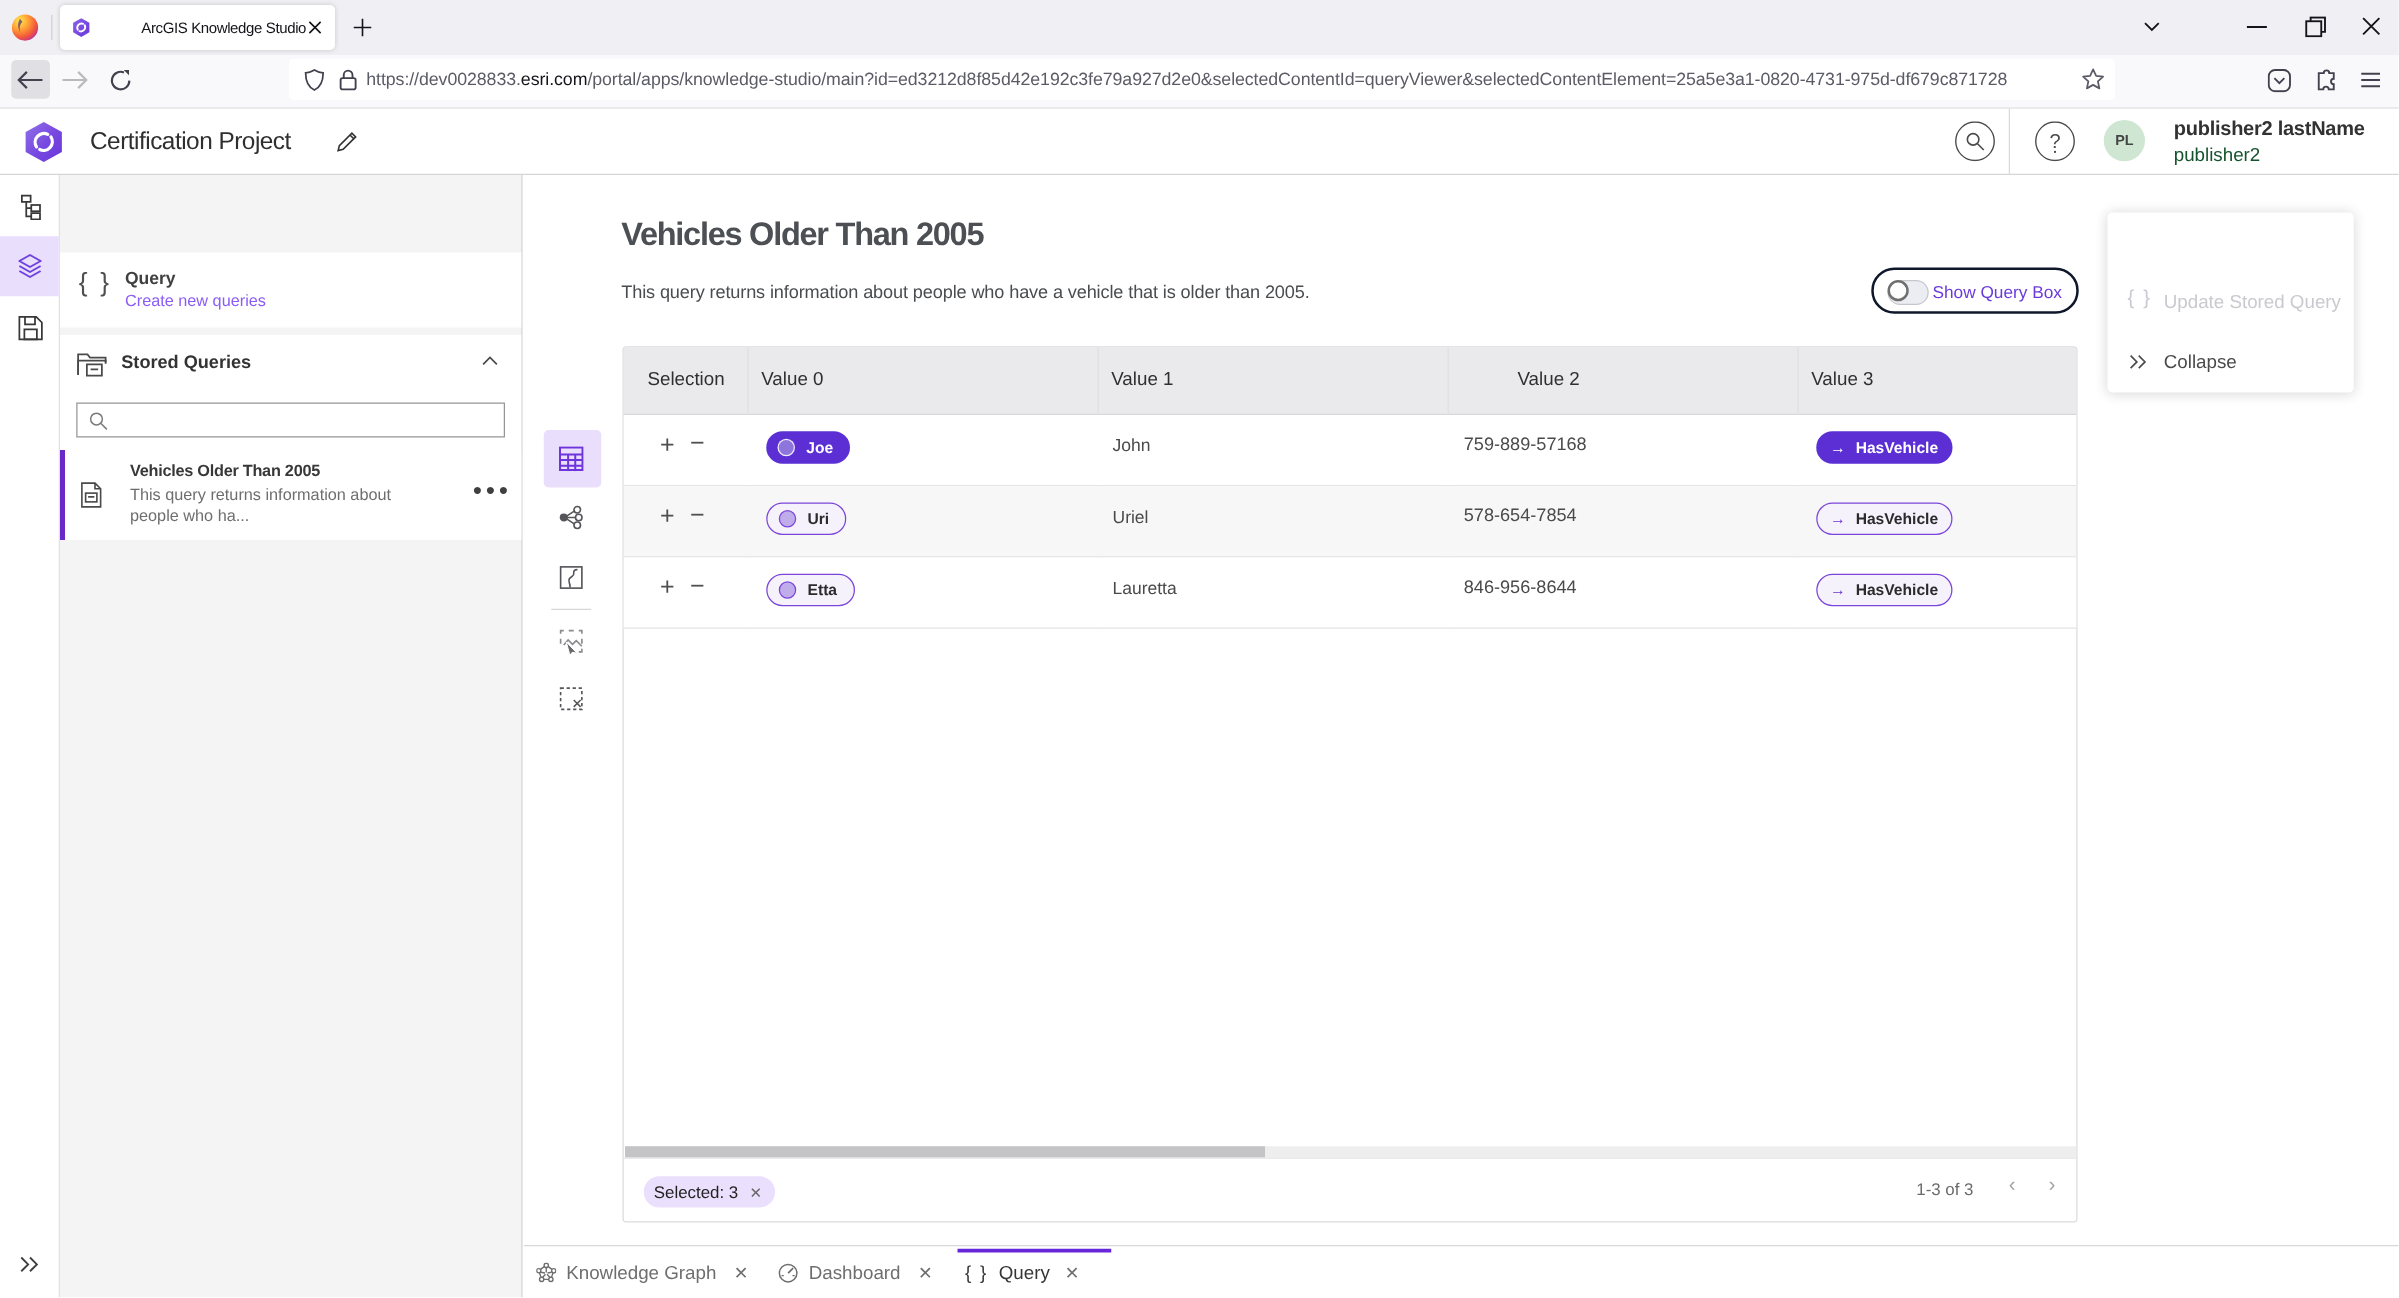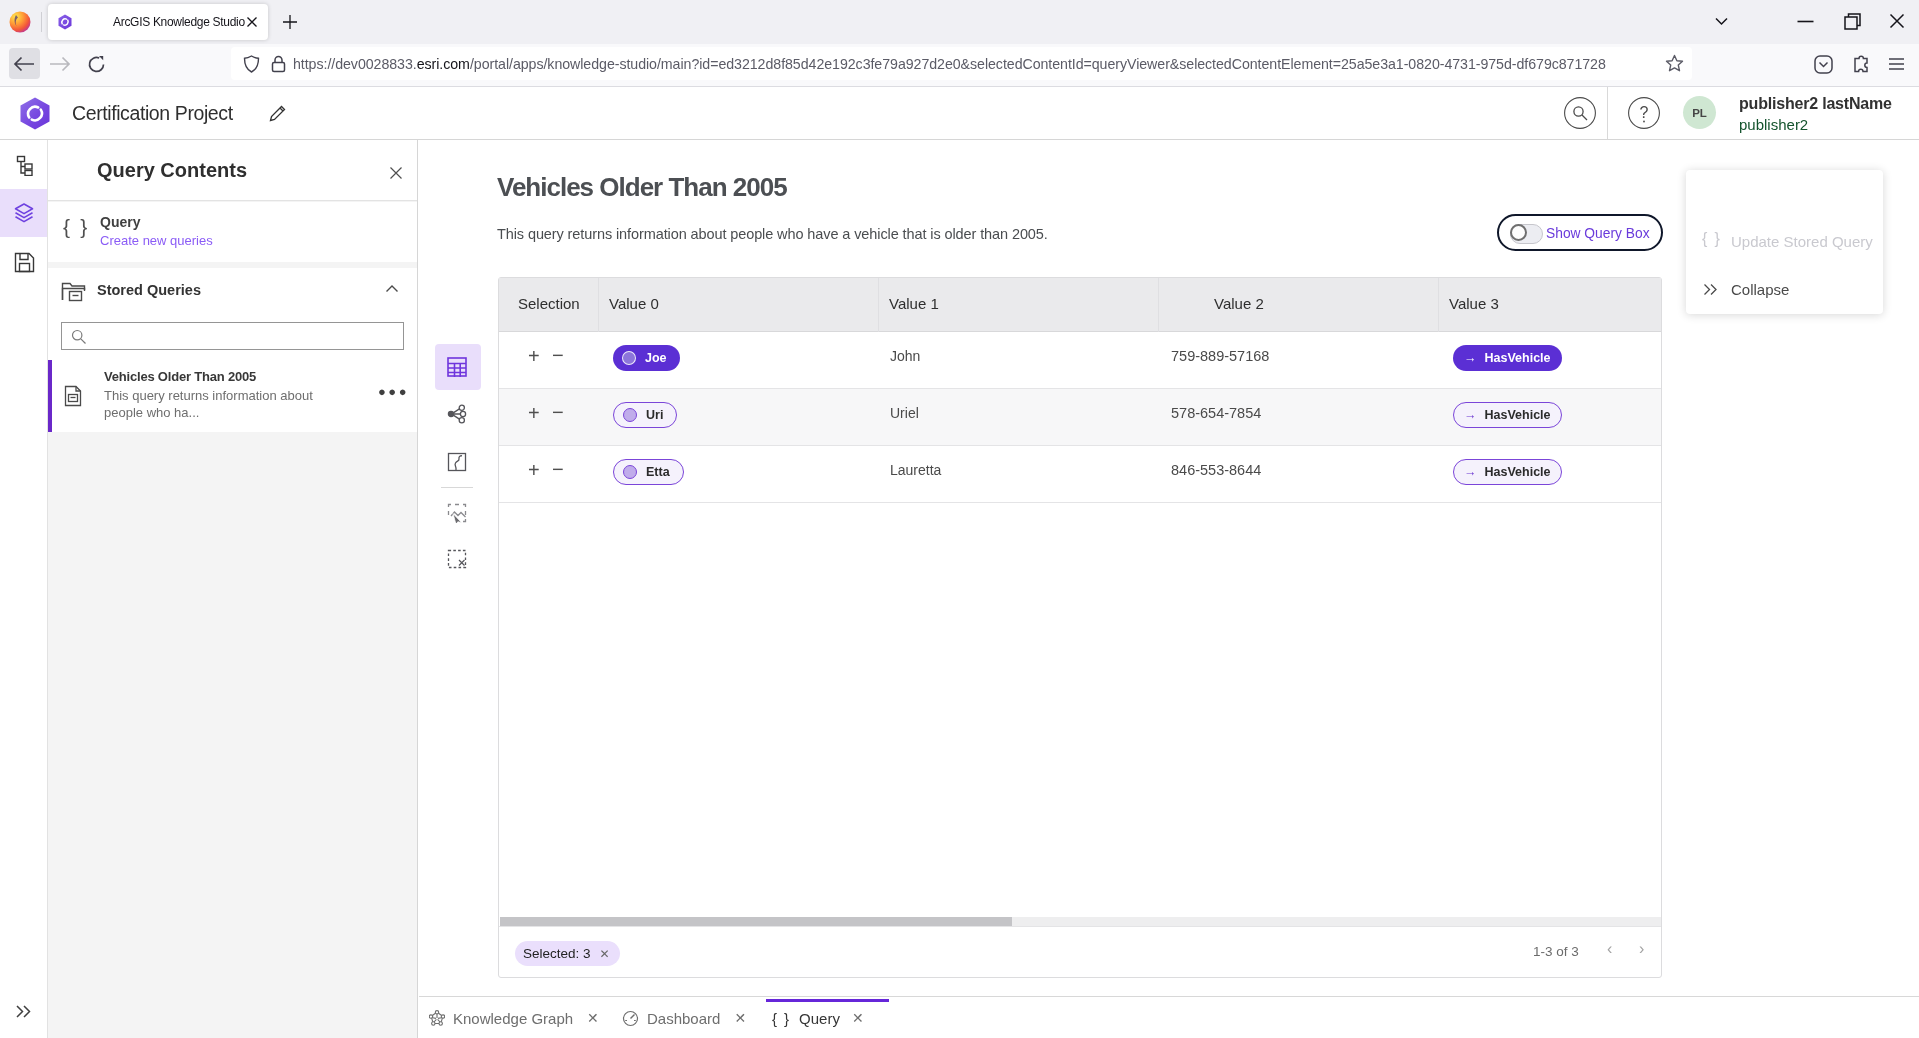--- a/index.html
+++ b/index.html
@@ -228,26 +228,20 @@
       <path d="M6 1.5 V7.5 H14 V1.5"></path>
       <rect x="5.5" y="11.5" width="10" height="8"></rect>
     </g>
   </svg>
   <svg style="position:absolute;left:15px;top:864px;" width="17" height="15" viewBox="0 0 17 15">
     <path d="M2 2 L7.5 7.5 L2 13 M9 2 L14.5 7.5 L9 13" fill="none" stroke="#3f3f3f" stroke-width="1.5"></path>
   </svg>
 </div>
 
 <div class="abs" id="panel">
-  <div class="pwhite" id="pheader">
-    <div class="t">Query Contents</div>
-    <svg style="position:absolute;left:341px;top:26px;" width="14" height="14" viewBox="0 0 14 14">
-      <path d="M1.5 1.5 L12.5 12.5 M12.5 1.5 L1.5 12.5" stroke="#4f4f4f" stroke-width="1.2"></path>
-    </svg>
-  </div>
   <div class="pwhite" id="queryitem">
     <div style="position:absolute;left:15px;top:13px;font-size:21px;color:#4f4f4f;letter-spacing:3px;">{ }</div>
     <div class="t1">Query</div>
     <div class="t2">Create new queries</div>
   </div>
   <div class="pwhite" id="stored">
     <svg style="position:absolute;left:13px;top:12px;" width="25" height="24" viewBox="0 0 25 24">
       <g fill="none" stroke="#4a4a4a" stroke-width="1.4">
         <path d="M1.5 20 V3.5 H9 L11 6 H23.5 V10"></path>
         <path d="M1.5 20 V8.5 H23.5 V11"></path>
@@ -371,21 +365,21 @@
     </div>
 
     <div class="row" style="top:168px;background:#fff;">
       <div class="pm" style="left:29px;top:13px;">+</div>
       <div class="pm" style="left:53px;top:12px;">−</div>
       <div class="nodepill" style="left:114px;top:13px;background:#f5f2fc;border:1.5px solid #7b45d9;">
         <div class="circ" style="background:#c0aceb;border:1.5px solid #7b45d9;"></div>
         <div class="nm" style="color:#2b2b2b;margin-right:13px;">Etta</div>
       </div>
       <div class="cell" style="left:391px;top:16px;">Lauretta</div>
-      <div class="cell" style="left:672px;top:16px;font-size:14.5px;">846-553-8644</div>
+      <div class="cell" style="left:672px;top:16px;font-size:14.5px;">846-956-8644</div>
       <div class="relpill" style="left:954px;top:13px;background:#f5f2fc;border:1.5px solid #7b45d9;color:#2b2b2b;padding:0 10px;">
         <span style="color:#6a35d0;margin-right:8px;font-weight:400;">→</span>HasVehicle
       </div>
     </div>
 
     <div id="hscroll">
         <div id="hthumb"></div>
       </div>
     <div id="tfoot">
       <div id="selchip">

